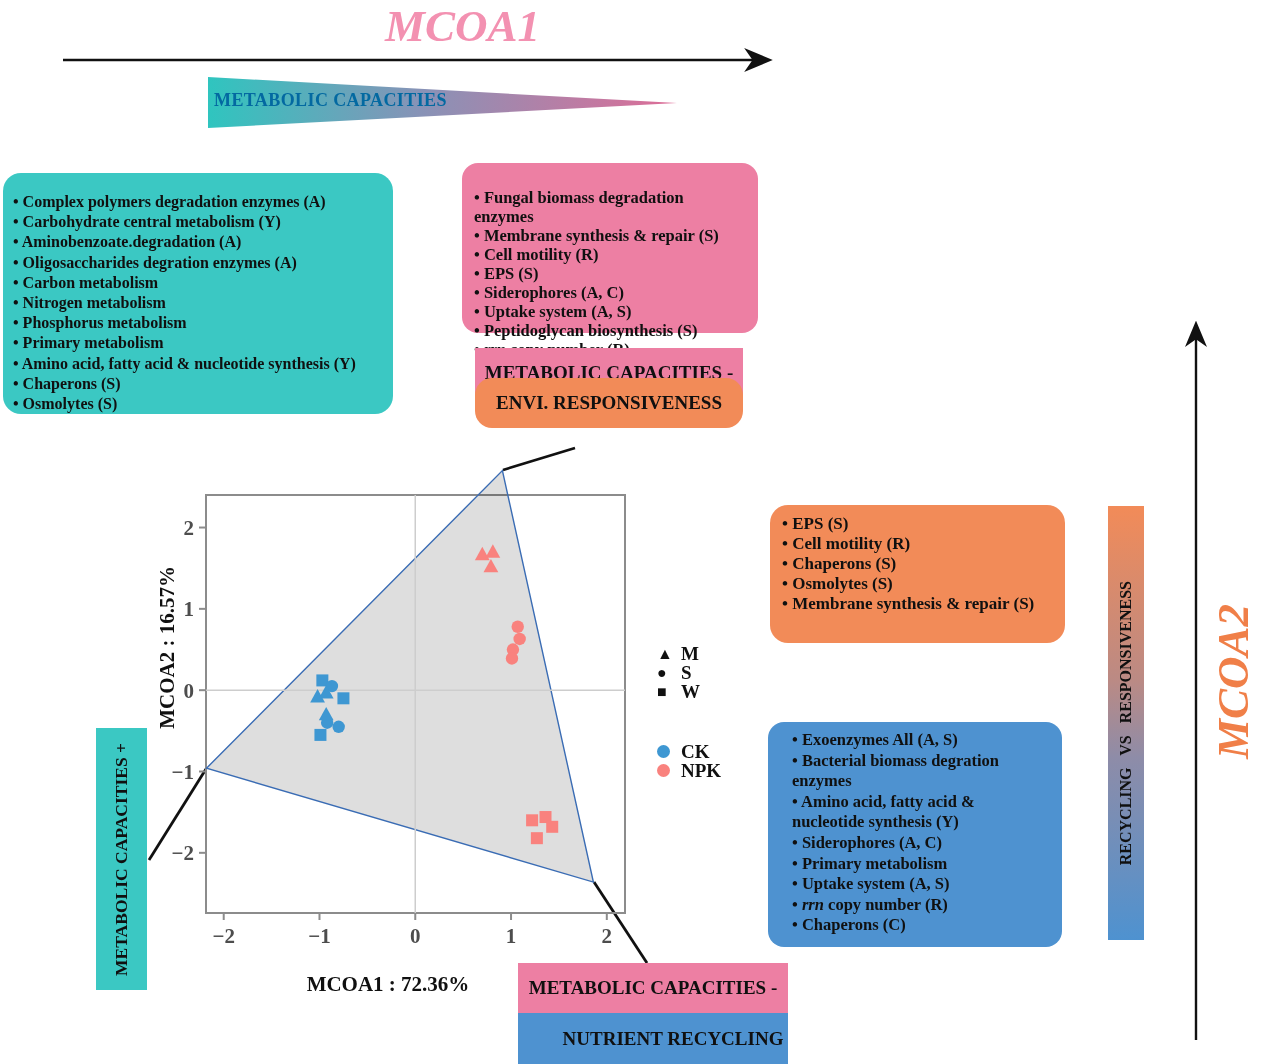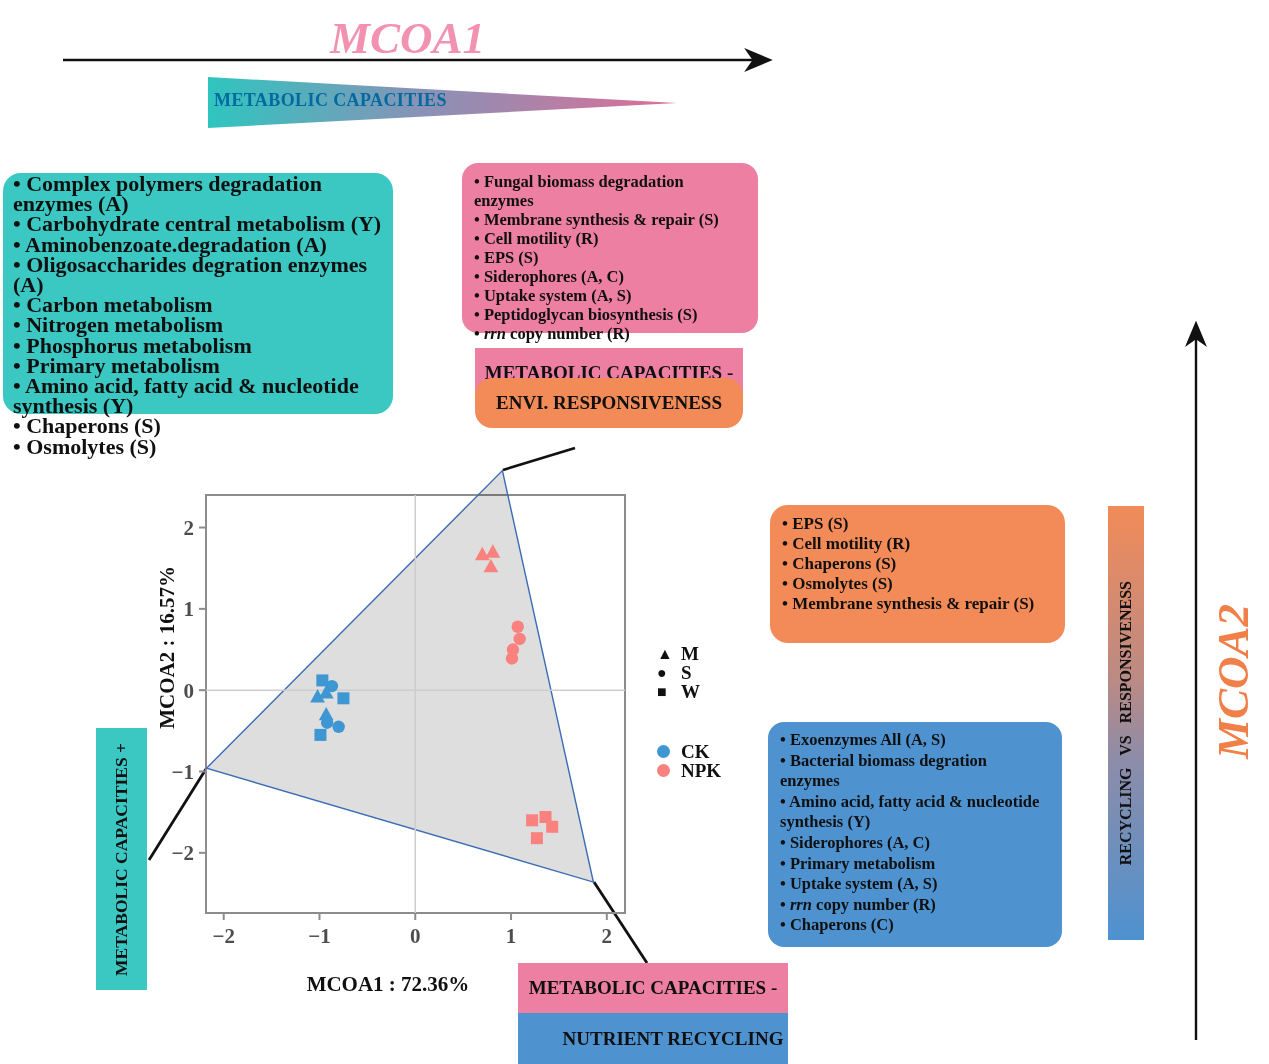--- a/index.html
+++ b/index.html
@@ -3,35 +3,35 @@
 <meta charset="utf-8">
 <style>
   html,body{margin:0;padding:0;background:#fff;}
   #canvas{position:relative;width:1269px;height:1064px;background:#fff;overflow:hidden;
           font-family:"Liberation Serif","DejaVu Serif",serif;}
   svg.layer{position:absolute;left:0;top:0;width:1269px;height:1064px;pointer-events:none;}
 
   .abs{position:absolute;}
 
   
-  #mcoa1-title{left:330px;top:12px;width:210px;text-align:left;font-size:45px;font-weight:bold;
+  #mcoa1-title{left:330px;top:0px;width:210px;text-align:right;font-size:45px;font-weight:bold;
                font-style:italic;color:var(--pink_title,#F391B1);}
   #grad-tri-label{left:214px;top:90px;font-size:18px;font-weight:bold;color:#0369a1;letter-spacing:.4px;}
 
   
   .listbox{box-sizing:border-box;color:#101010;font-weight:bold;}
   .listbox .li{white-space:normal;}
   #box-teal{left:3px;top:173px;width:390px;height:241px;background:var(--teal,#3BC8C3);
-            border-radius:18px;padding:1px 10px;font-size:22px;line-height:20.2px;}
+            border-radius:18px;padding:19px 10px;font-size:16px;line-height:20.2px;}
   #box-pink{left:462px;top:163px;width:296px;height:170px;background:var(--pink_box,#ED7FA3);
-            border-radius:16px;padding:9px 12px;font-size:16.5px;line-height:19px;}
+            border-radius:16px;padding:25px 12px;font-size:16.5px;line-height:19px;}
   #box-orange{left:770px;top:505px;width:295px;height:138px;background:var(--orange_box,#F28B58);
             border-radius:18px;padding:9px 12px;font-size:17px;line-height:20px;}
   #box-blue{left:768px;top:722px;width:294px;height:225px;background:var(--blue_box,#4E92D0);
-            border-radius:16px;padding:8px 12px;font-size:16.5px;line-height:20.6px;}
+            border-radius:16px;padding:8px 24px;font-size:16.5px;line-height:20.6px;}
 
   
   .lblbox{display:flex;align-items:center;justify-content:center;text-align:center;
           font-weight:bold;font-size:19px;color:#101010;box-sizing:border-box;}
   #lbl-env-pink{left:475px;top:348px;width:268px;height:50px;background:var(--pink_box,#ED7FA3);}
   #lbl-env-orange{left:475px;top:378px;width:268px;height:50px;background:var(--orange_box,#F28B58);border-radius:17px;}
   #lbl-rec-pink{left:518px;top:963px;width:270px;height:50px;background:var(--pink_box,#ED7FA3);}
   #lbl-rec-blue{left:518px;top:1013px;width:270px;height:51px;background:var(--blue_box,#4E92D0);padding-left:40px;}
 
   

